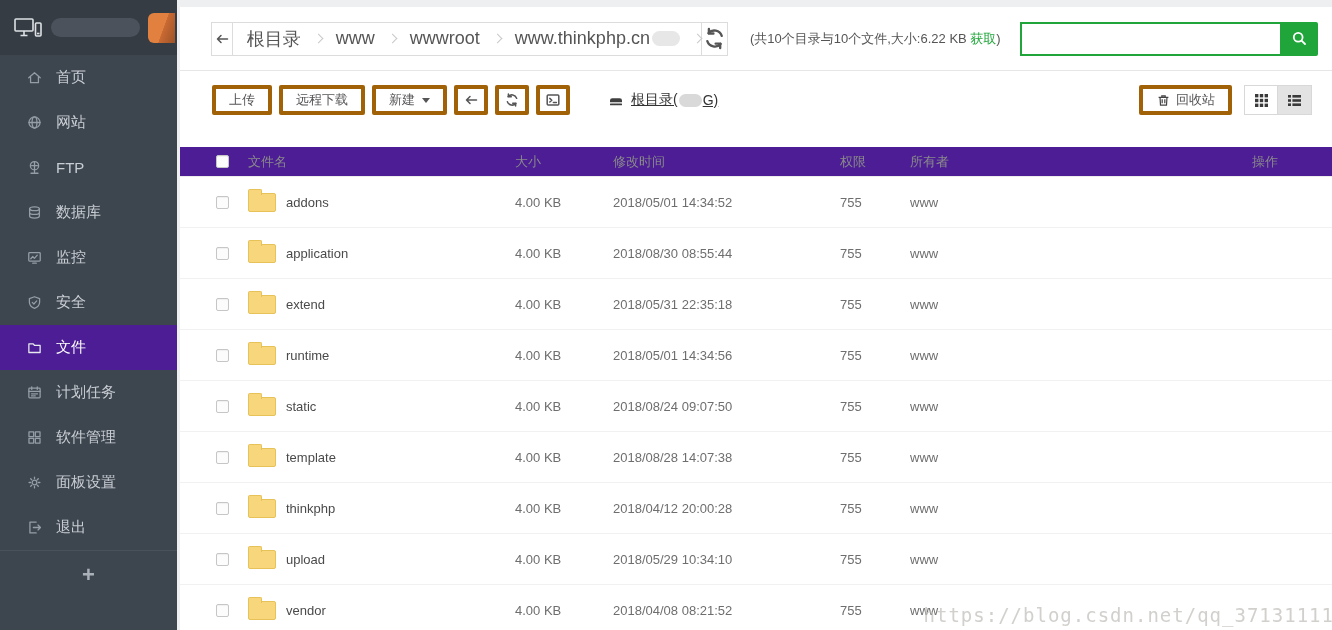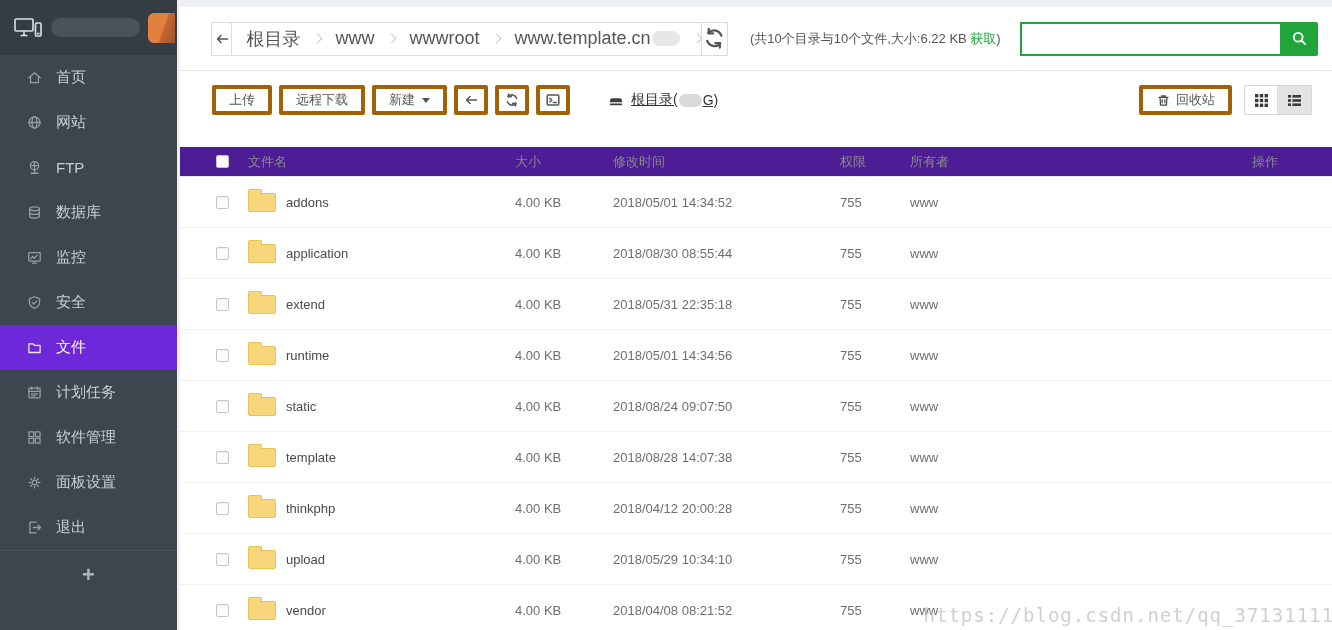--- a/index.html
+++ b/index.html
@@ -10,21 +10,21 @@
   
   .sidebar { width:177px; flex:0 0 177px; height:630px; background:#3d454e; color:#c9ced4; }
   .brand { height:55px; background:#353c44; display:flex; align-items:center; padding:0 2px 0 14px; }
   .brand-logo { width:28px; height:22px; flex:0 0 28px; }
   .brand-logo svg * { stroke:#dde1e5; fill:none; stroke-width:1.6; }
   .name-blur { flex:1; height:19px; margin:0 8px 0 9px; border-radius:10px; background:#4b525b; }
   .avatar { width:27px; height:30px; flex:0 0 27px; border-radius:6px 0 0 6px;
     background:linear-gradient(110deg,#e2813f 55%,#c96a33 56%,#9c5227 100%); }
   .s-nav { }
   .s-item { height:45px; display:flex; align-items:center; padding-left:26px; cursor:pointer; font-size:15px; }
-  .s-item.active { background:#6d28d9; color:#fff;align-items:center; }
+  .s-item.active { background:#4c1d95; color:#fff;align-items:center; }
   .s-icon { width:17px; height:17px; margin-right:13px; display:inline-block; }
   .s-icon svg { width:17px; height:17px; }
   .s-icon svg * { stroke:#959da6; fill:none; stroke-width:1.2; stroke-linecap:round; stroke-linejoin:round; }
   .s-item.active .s-icon svg * { stroke:#e8ebee; }
   .add-area { border-top:1px solid #49515a; height:48px; display:flex; align-items:center; justify-content:center; }
   .add-btn { color:#aab1b8; font-size:22px; font-weight:bold; cursor:pointer; background:none; border:none; }
 
   
   .content { flex:1; height:630px; background:#edeff1; padding:7px 0 0 3px; }
   .panel { background:#fff; height:623px; position:relative; }
@@ -205,21 +205,21 @@
               <path d="M13.5 8H3.5M7 4.5 3.5 8 7 11.5"></path>
             </svg>
         </span>
         <span class="crumb">根目录</span>
         <span class="chev"></span>
         <span class="crumb">www</span>
         <span class="chev"></span>
         <span class="crumb">wwwroot</span>
         <span class="chev"></span>
         <span class="crumb">
-          <span>www.template.cn</span>
+          <span>www.thinkphp.cn</span>
           <span class="crumb-blur"></span>
         </span>
         <span class="chev"></span>
         <span class="refresh-cell">
           <svg viewBox="0 0 16 16">
               <path d="M12.6 6.3A5 5 0 0 0 4.1 4.6"></path>
               <path d="M4.4 1.9v2.9h2.9"></path>
               <path d="M3.4 9.7a5 5 0 0 0 8.5 1.7"></path>
               <path d="M11.6 14.1v-2.9H8.7"></path>
             </svg>

